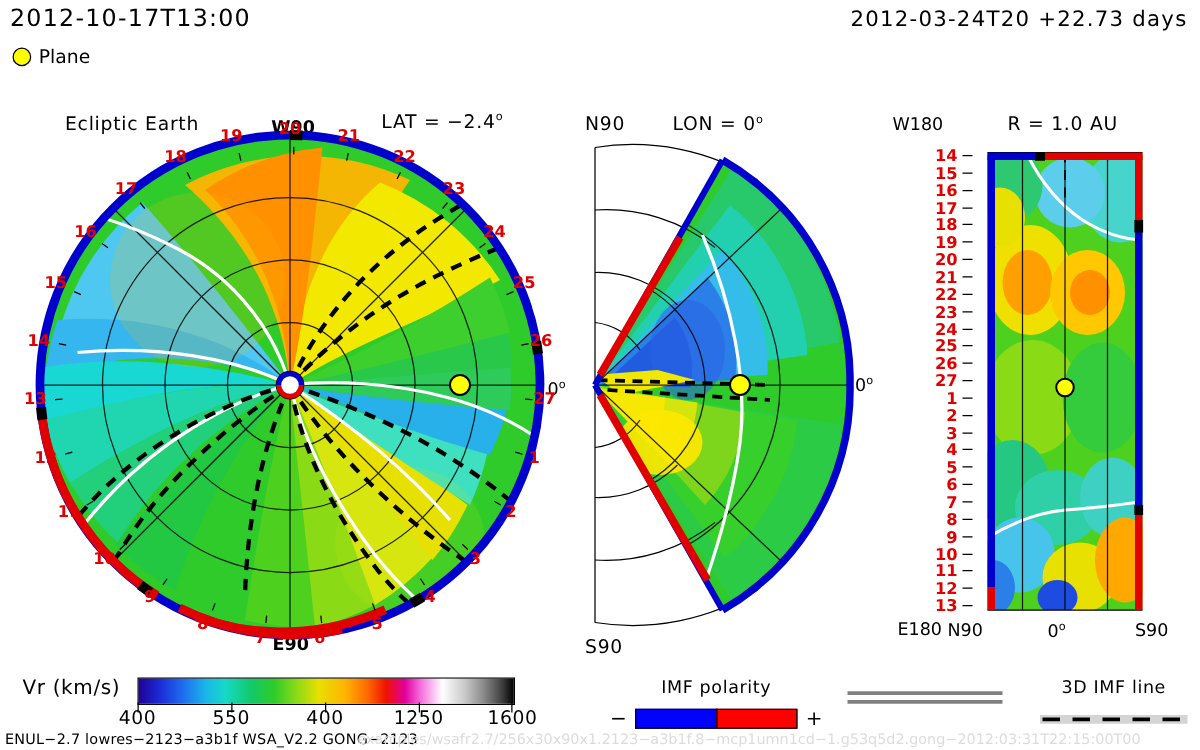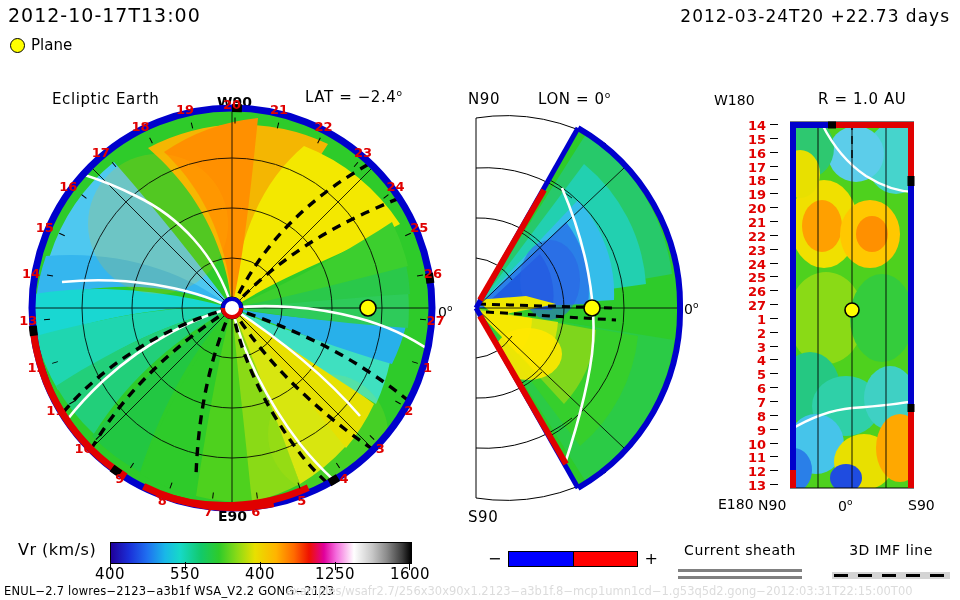--- a/index.html
+++ b/index.html
@@ -324,21 +324,21 @@
       <path d="M10,204 L112,24" stroke="#0000cc" stroke-width="5"></path>
       <path d="M10,204 L112,384" stroke="#0000cc" stroke-width="5"></path>
       <path d="M14,196 L78,86" stroke="#e00000" stroke-width="6"></path>
       <path d="M14,212 L100,360" stroke="#e00000" stroke-width="6"></path>
     </g>
 
     <circle cx="126" cy="204" r="8" fill="#ffff00" stroke="#000" stroke-width="1.6"></circle>
   </svg>
 </div>
 
-<div class="abs ttl" style="left:806px;top:90px;margin-left:12px;">R = 1.0 AU</div>
+<div class="abs ttl" style="left:806px;top:90px;">R = 1.0 AU</div>
 <div class="abs bkl" style="left:714px;top:92px;">W180</div>
 <div class="abs bkl" style="left:718px;top:496px;">E180</div>
 
 <div class="abs" id="p3">
   <svg width="132" height="374" viewBox="0 0 132 374">
     <defs>
         <clipPath id="mapClip">
           <rect x="4" y="4" width="124" height="366"></rect>
         </clipPath>
       </defs>
@@ -476,30 +476,30 @@
     <div class="cblab" style="left: 185px;">550</div>
     <div class="cbtick" style="left: 260px;"></div>
     <div class="cblab" style="left: 260px;">400</div>
     <div class="cbtick" style="left: 335px;"></div>
     <div class="cblab" style="left: 335px;">1250</div>
     <div class="cbtick" style="left: 409px;"></div>
     <div class="cblab" style="left: 410px;">1600</div>
   </div>
 
 <div class="abs" id="leg-imf">
+  <div class="leg-ttl">IMF polarity</div>
   <div class="imf-bar">
     <span>−</span>
     <span class="sw" style="background:#0000ff"></span>
     <span class="sw" style="background:#ff0000;margin-left:-8px"></span>
     <span>+</span>
   </div>
 </div>
 
 <div class="abs" id="leg-cs">
-  <div class="leg-ttl">Current sheath</div>
   <div style="padding:0 18px;">
     <div class="cs-line"></div>
     <div class="cs-line2"></div>
   </div>
 </div>
 
 <div class="abs" id="leg-3d">
   <div class="leg-ttl">3D IMF line</div>
   <div style="padding:0 6px;">
     <div class="imf3d">

